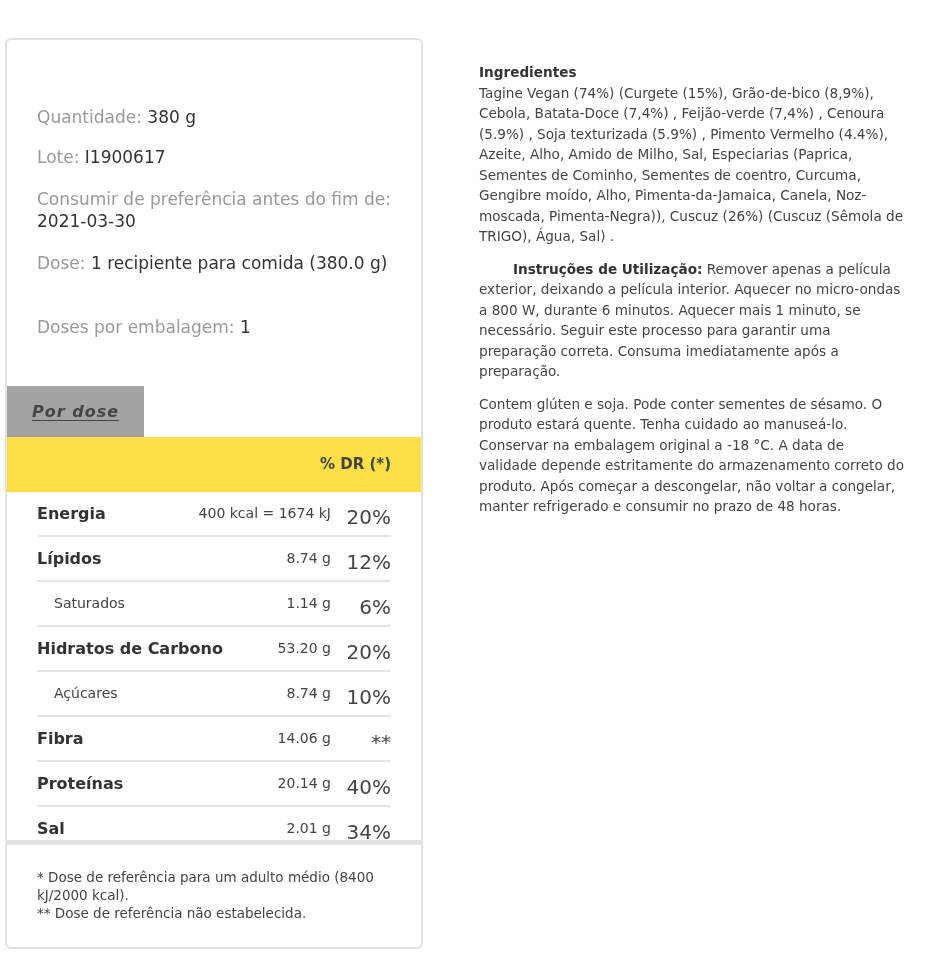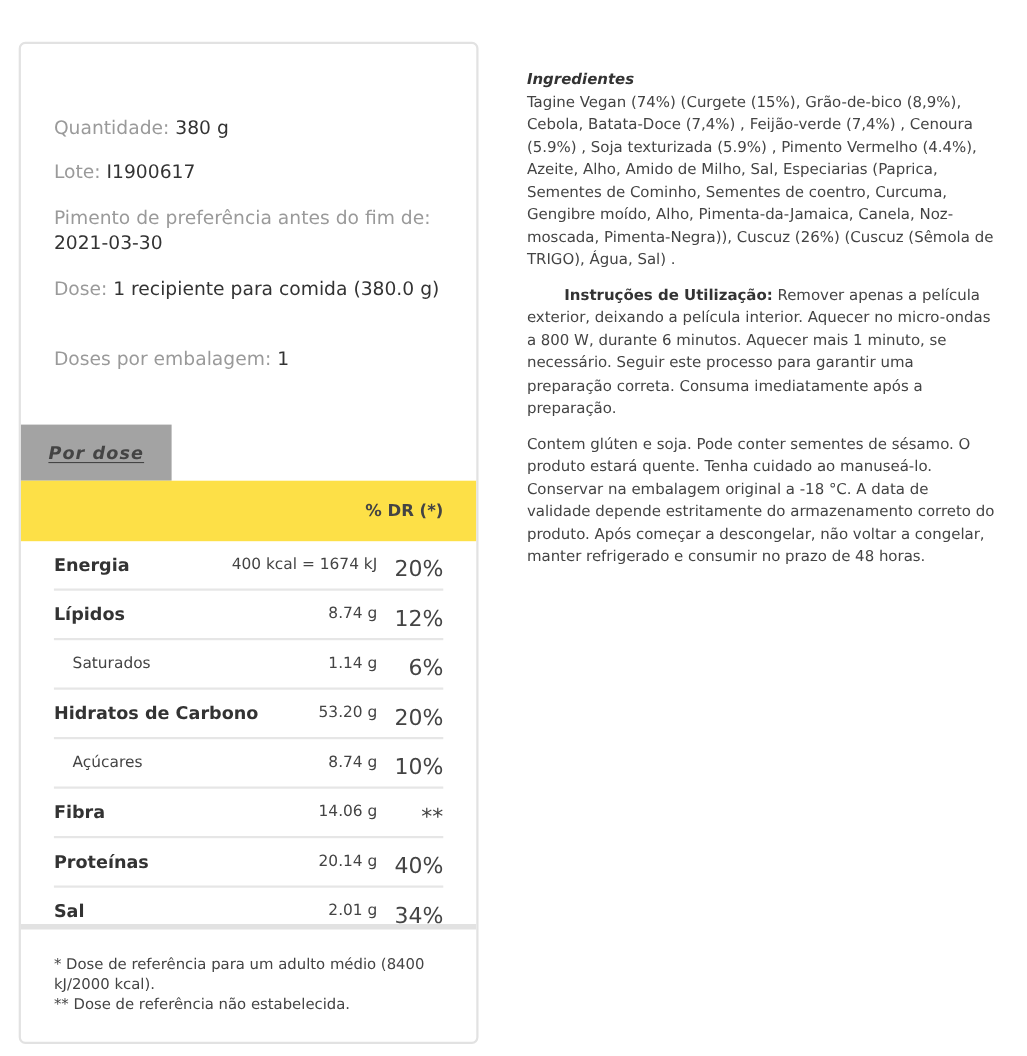--- a/index.html
+++ b/index.html
@@ -1,18 +1,18 @@
 <!DOCTYPE html>
 <html><head>
   <meta charset="utf-8">
   <style>
     html, body { margin: 0; padding: 0; background: #ffffff; }
     body { width: 934px; height: 960px; position: relative; font-family: "DejaVu Sans", sans-serif; color: #333; }
     .panel {
-      position: absolute; left: 17px; top: 38px; width: 414px; height: 907px;
+      position: absolute; left: 5px; top: 38px; width: 414px; height: 907px;
       border: 2px solid #e2e2e2; border-radius: 6px; background: #fff; box-sizing: content-box; overflow: hidden;
     }
     .info { position: absolute; left: 30px; top: 66px; width: 360px; font-size: 17px; line-height: 22px; }
     .info .row { margin: 0; }
     .info .lbl { color: #9a9a9a; }
     .info .val { color: #333; }
     .r-qty { position: absolute; top: 0; }
     .r-lot { position: absolute; top: 40px; }
     .r-exp { position: absolute; top: 82px; width: 355px; }
     .r-dose { position: absolute; top: 146px; width: 355px; }
@@ -32,41 +32,41 @@
     .trow:last-child { border-bottom: none; }
     .trow .name { position: absolute; left: 0; top: 12px; font-weight: bold; color: #333; font-size: 16px; }
     .trow.sub .name { left: 17px; font-weight: normal; color: #444; font-size: 14px; top: 13px; }
     .trow .amt { position: absolute; right: 60px; top: 13px; color: #444; font-size: 14px; }
     .trow .pct { position: absolute; right: 0; top: 13px; color: #444; font-size: 20px; }
 
     .tfoot-bar { position: absolute; left: 0; top: 800px; width: 414px; height: 5px; background: #e2e2e2; }
     .notes { position: absolute; left: 30px; top: 828px; width: 360px; font-size: 13.5px; line-height: 18px; color: #444; }
 
     .right { position: absolute; left: 479px; top: 62px; width: 425px; font-size: 13.6px; line-height: 20.5px; color: #444; }
-    .right h4 { margin: 0; font-size: 13.6px; font-weight: bold; color: #333; font-style: italic; }
+    .right h4 { margin: 0; font-size: 13.6px; font-weight: bold; color: #333; }
     .right p { margin: 0; }
     .right .sec { margin-bottom: 12px; }
     .u { }
     b.inline { font-weight: bold; color: #333; margin-left: 34px; }
   </style>
 </head>
 <body>
 
 <div class="panel">
   <div class="info">
     <p class="row r-qty">
       <span class="lbl">Quantidade:</span>
       <span class="val">380 g</span>
     </p>
     <p class="row r-lot">
       <span class="lbl">Lote:</span>
       <span class="val">I1900617</span>
     </p>
     <p class="row r-exp">
-      <span class="lbl">Pimento de preferência antes do fim de:</span>
+      <span class="lbl">Consumir de preferência antes do fim de:</span>
       <span class="val">2021-03-30</span>
     </p>
     <p class="row r-dose">
       <span class="lbl">Dose:</span>
       <span class="val">1 recipiente para comida (380.0 g)</span>
     </p>
     <p class="row r-doses">
       <span class="lbl">Doses por embalagem:</span>
       <span class="val">1</span>
     </p>

